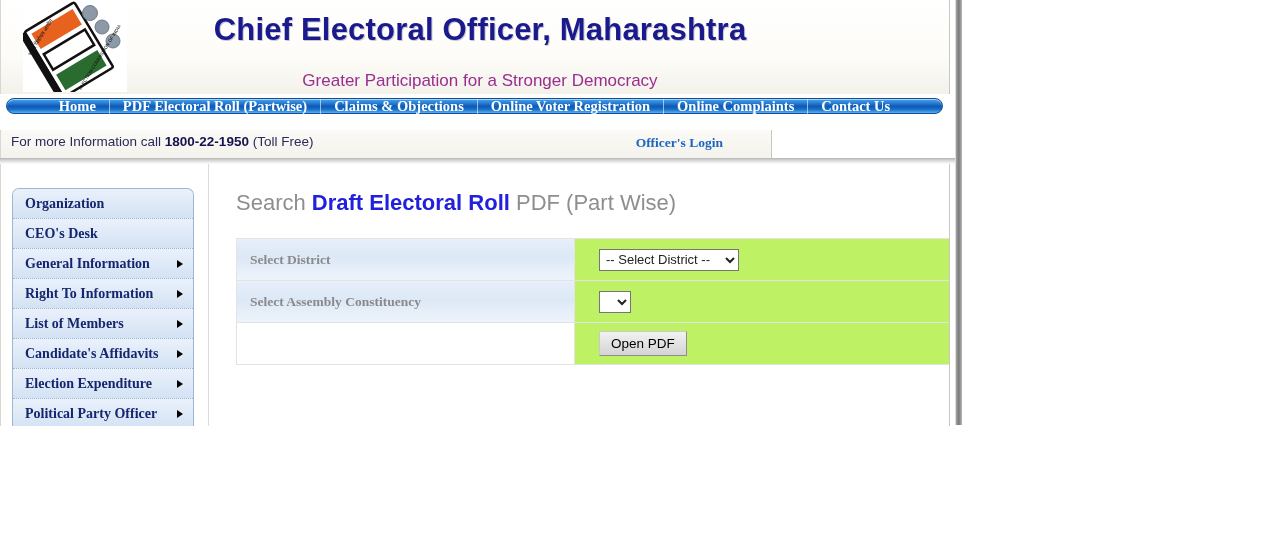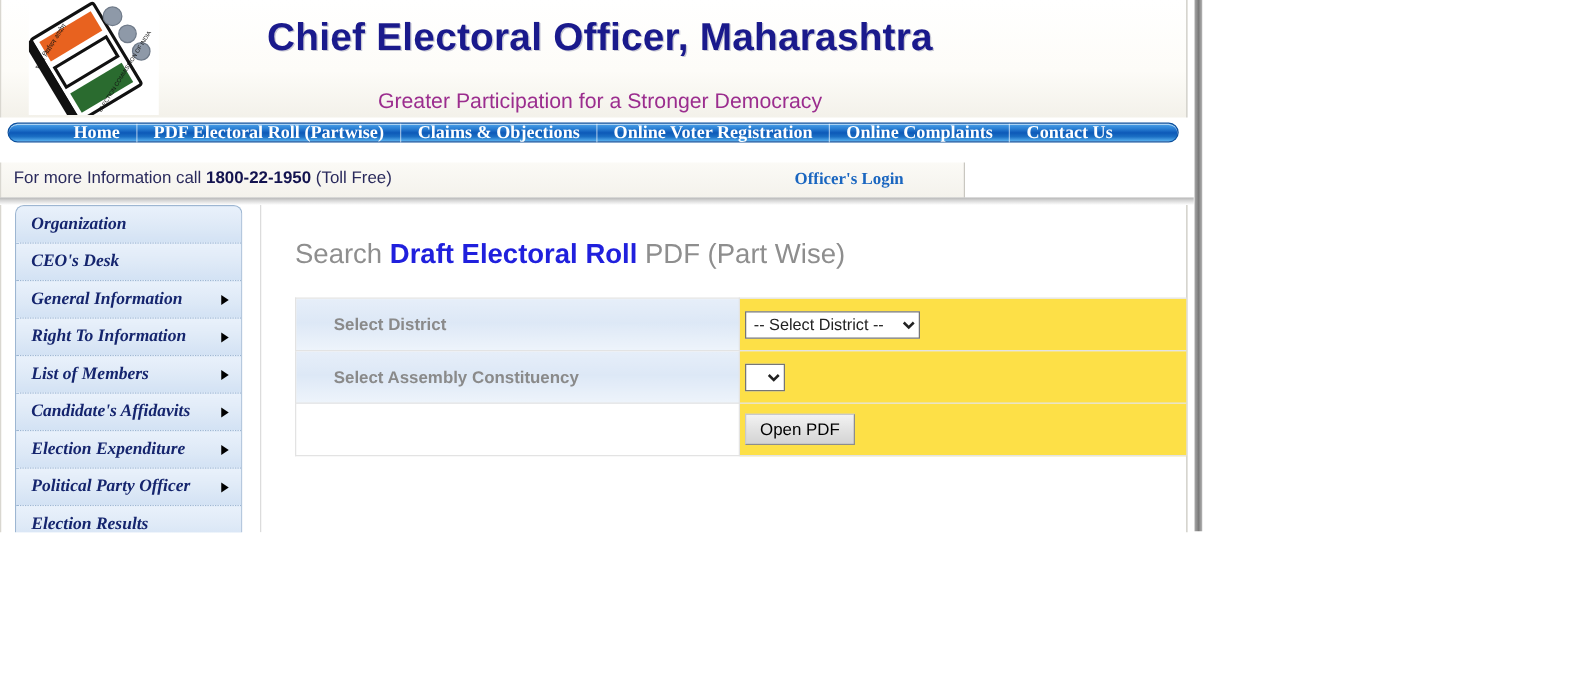--- a/index.html
+++ b/index.html
@@ -159,29 +159,28 @@
   .col-divider {
     position: absolute;
     left: 207px; top: 0px;
     width: 1px; height: 262px;
     background: #dcdcdc;
   }
 
   
   .sidebar {
     position: absolute;
-    left: 11px; top: 0;
+    left: 11px; top: 24px;
     width: 182px;
     border: 1px solid #9db6d2;
     border-bottom: none;
     border-radius: 7px 7px 0 0;
     background: linear-gradient(to right,#eaf1fa 0%,#dce8f6 60%,#cfe0f3 100%);
     overflow: hidden;
     box-sizing: border-box;
-    font-style: italic;
   }
   .side-item {
     height: 30px;
     display: flex;
     align-items: center;
     padding: 0 10px 0 12px;
     border-bottom: 1px dotted #9db6d2;
     box-sizing: border-box;
     cursor: pointer;
     background: linear-gradient(to bottom,#e9f1fb 0%,#dfeaf7 50%,#d3e2f4 100%);
@@ -233,31 +232,31 @@
   }
   .form-table td {
     border: 1px solid #e3e3e3;
     padding: 0;
     height: 41px;
     vertical-align: middle;
   }
   td.lbl {
     width: 324px;
     background: linear-gradient(to bottom,#e6eef9 0%,#dde8f6 45%,#eef4fb 100%);
-    padding-left: 30px;
-    font-family: Liberation Sans, sans-serif;
+    padding-left: 13px;
+    font-family: Liberation Serif, serif;
     font-size: 13.5px;
     font-weight: bold;
     color: #8a8a8a;
     white-space: nowrap;
   }
   td.lbl.blank { background: #ffffff; }
   td.fld {
-    background: #fde047;
-    padding-left: 4px;
+    background: #bef264;
+    padding-left: 24px;
   }
 
   select.dd {
     font-family: "Liberation Sans", sans-serif;
     font-size: 13px;
     color: #222222;
     background: #ffffff;
     border: 1px solid #767676;
     border-radius: 0;
     height: 22px;

